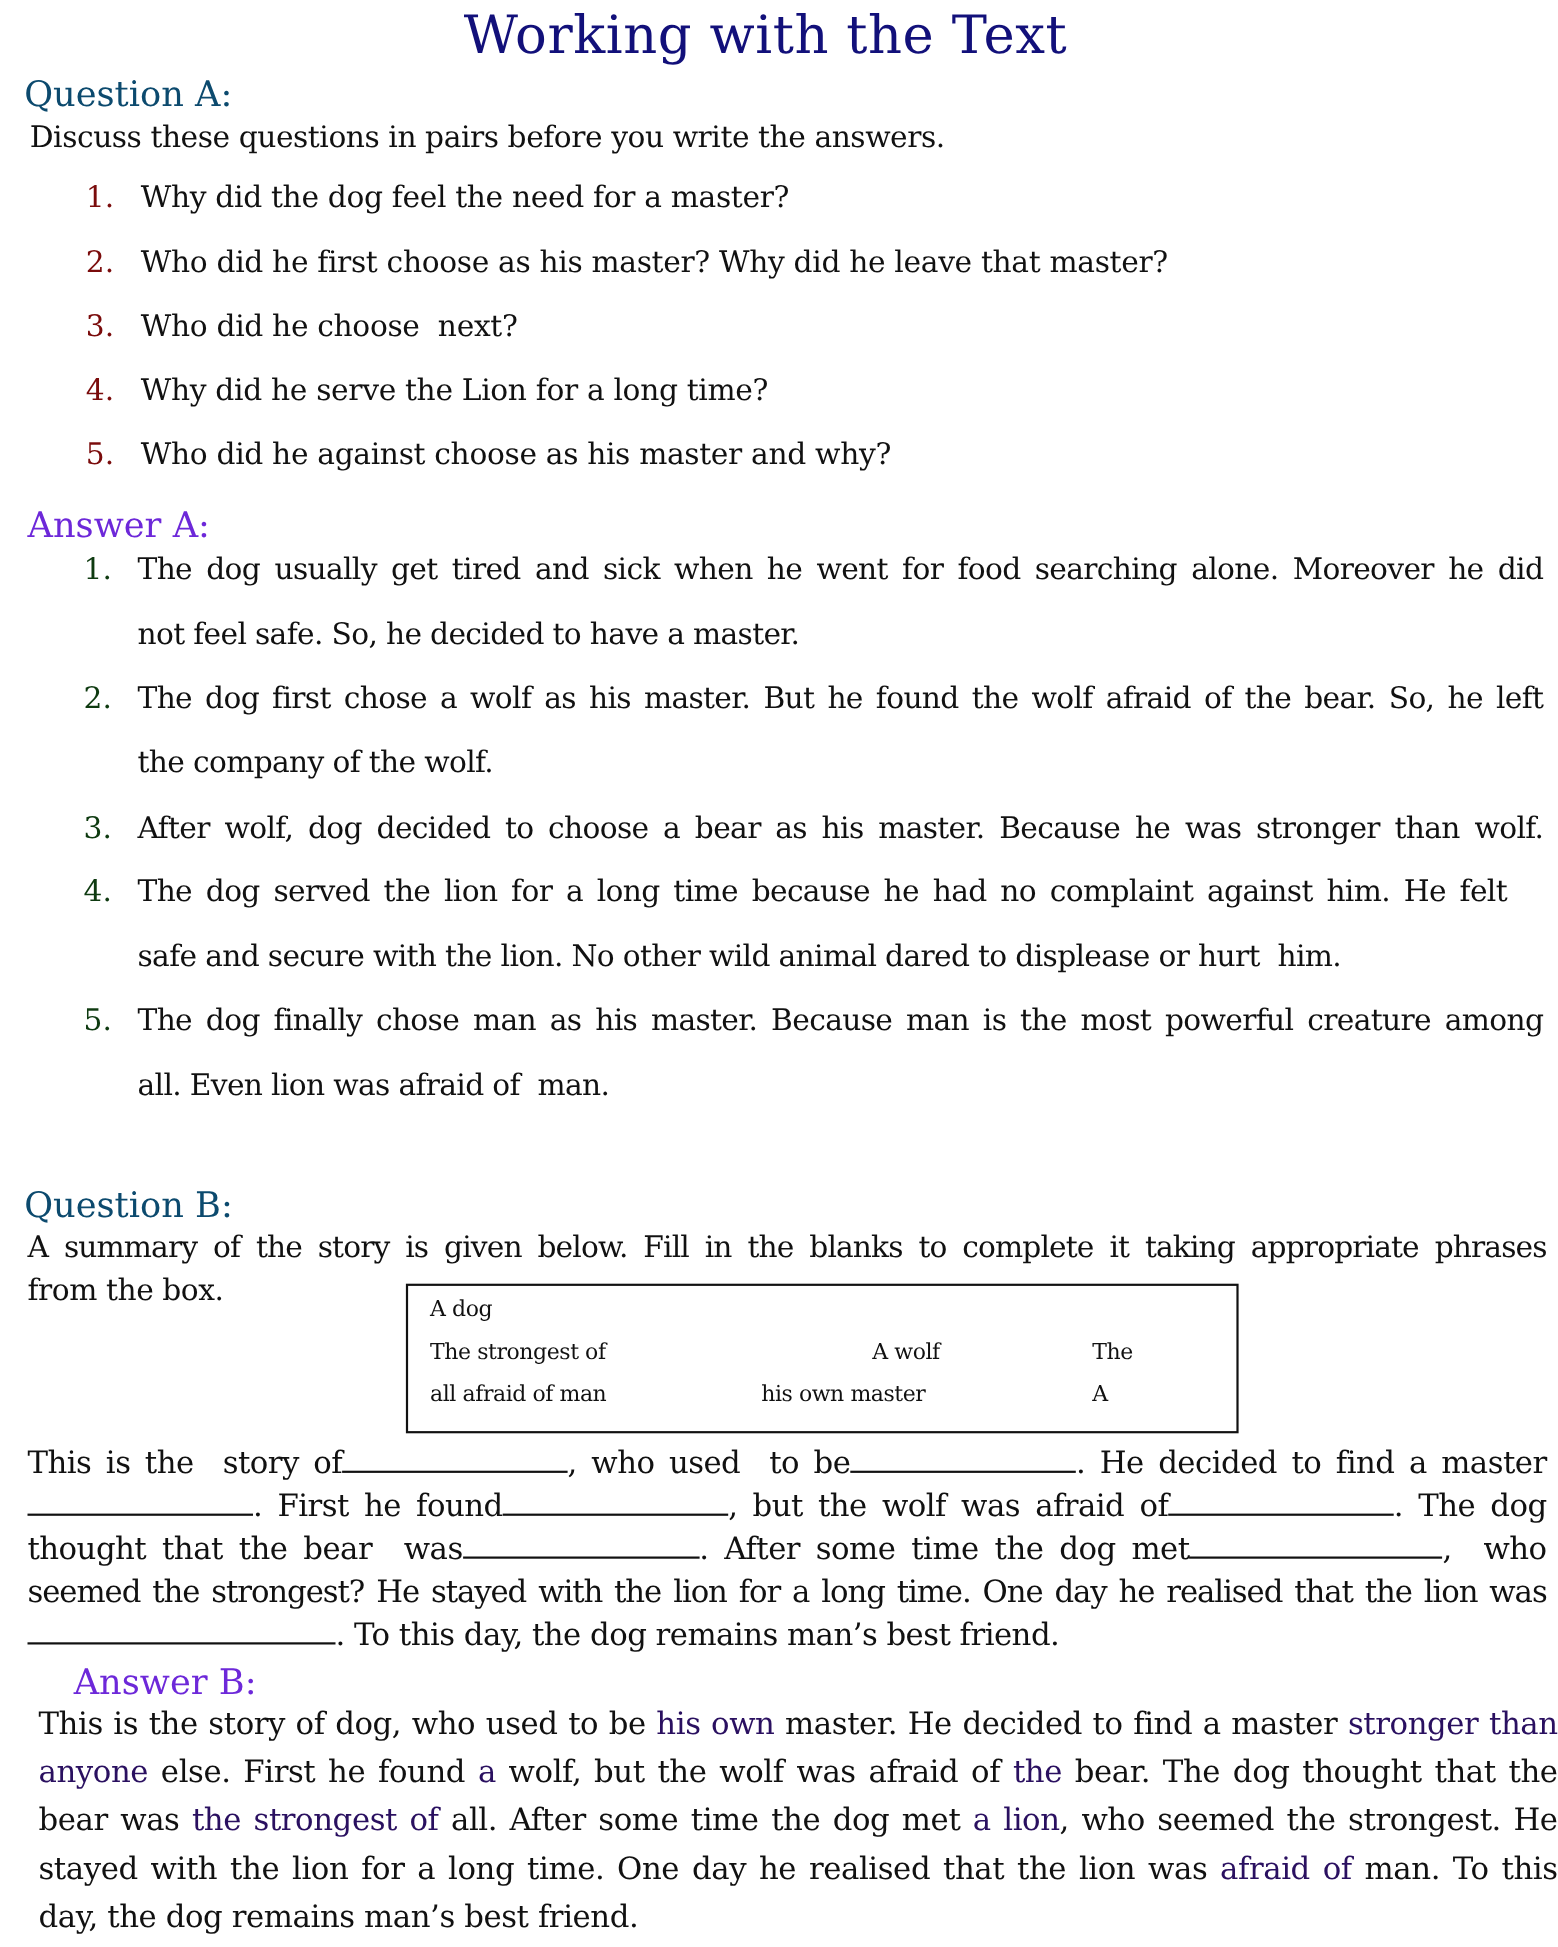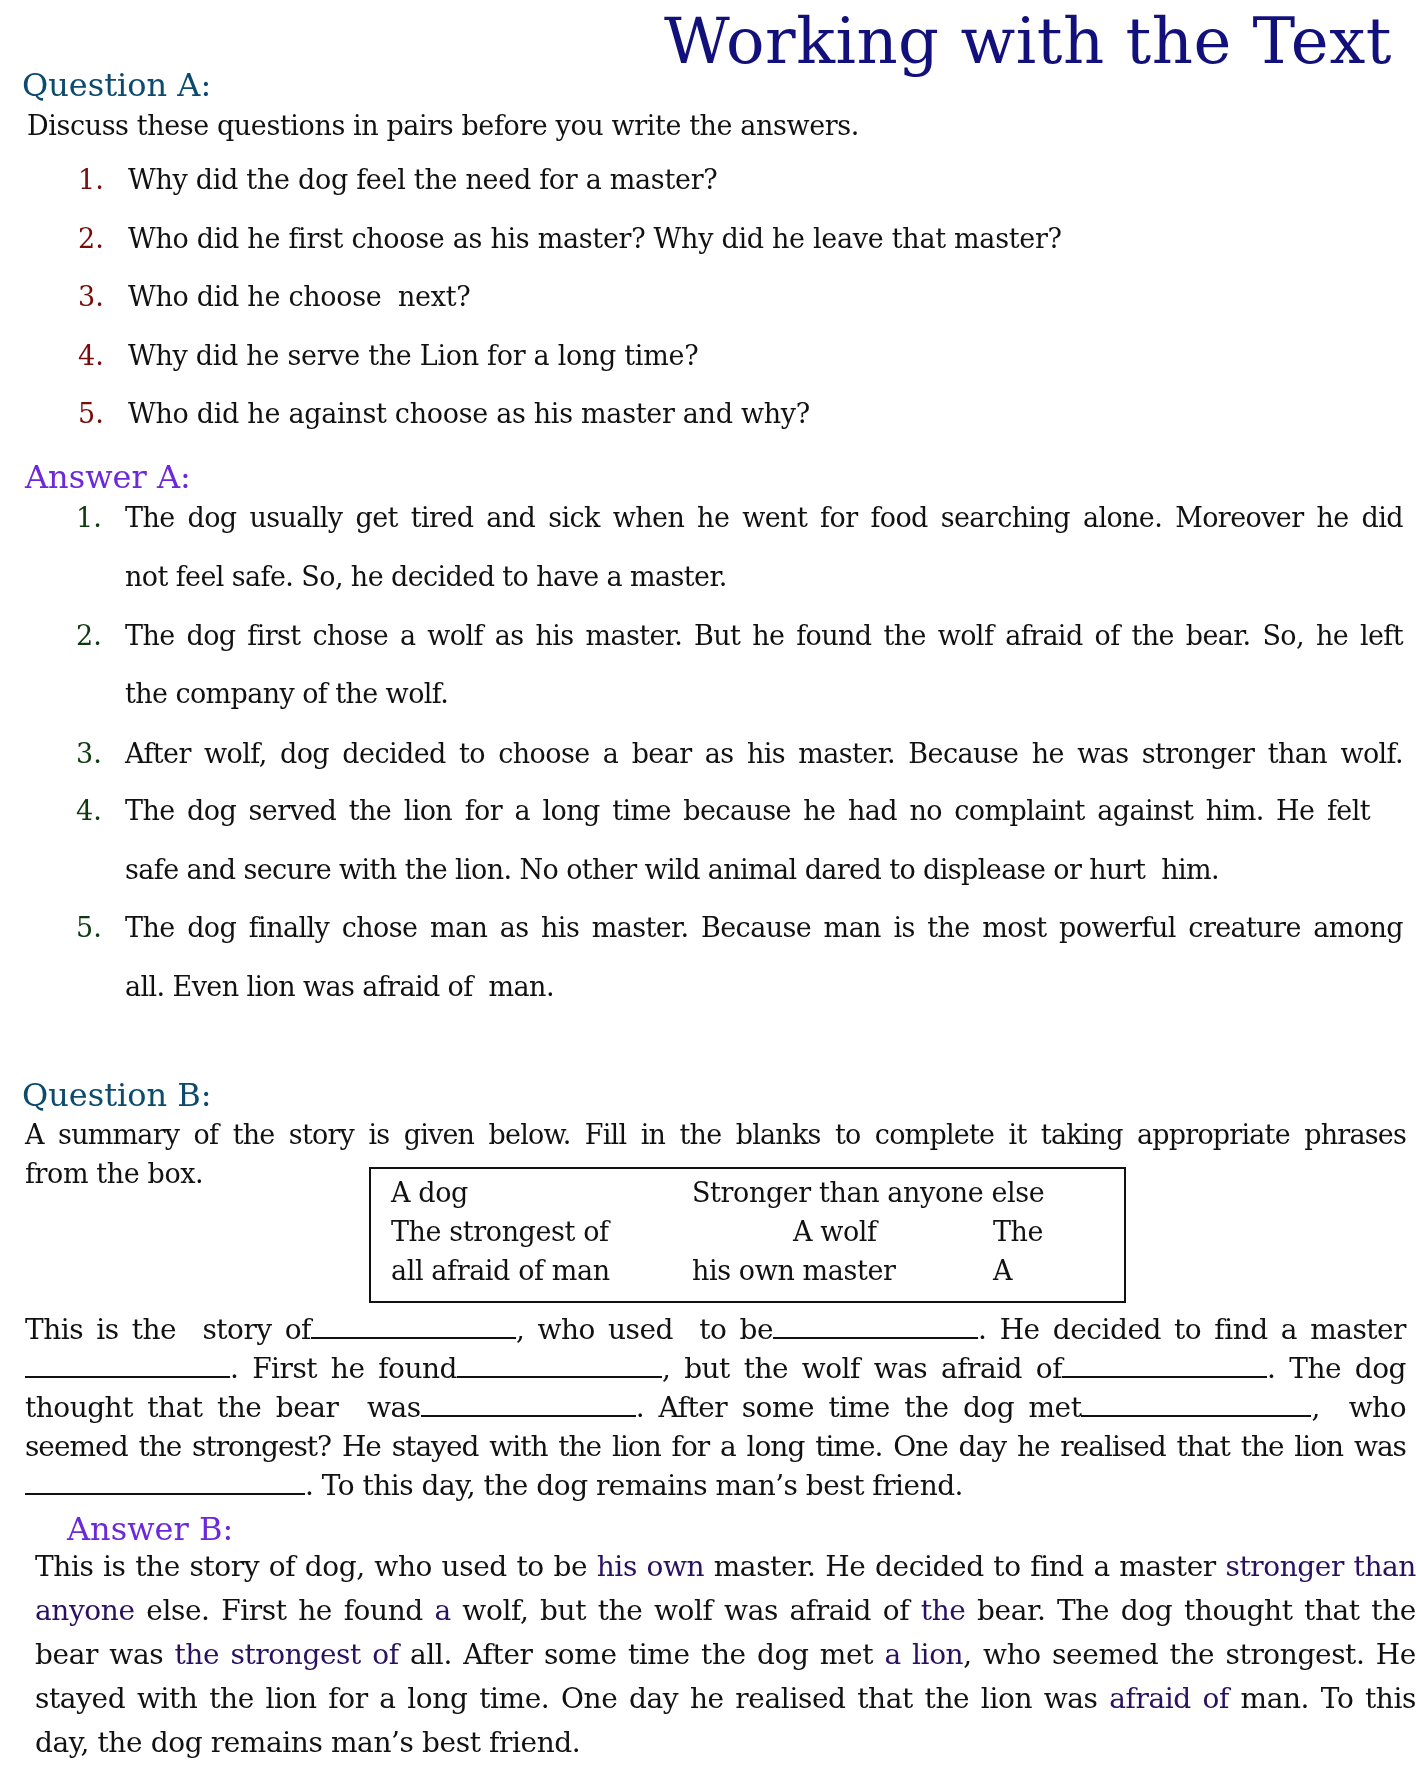--- a/index.html
+++ b/index.html
@@ -3,39 +3,39 @@
 <meta charset="utf-8">
 <style>
   html, body { margin: 0; padding: 0; background: #ffffff; }
   body {
     width: 1416px; height: 1770px; position: relative; overflow: hidden;
     font-family: "DejaVu Serif", "Liberation Serif", serif;
     color: #111111;
   }
   .abs { position: absolute; white-space: nowrap; }
   .title {
-    left: 0; width: 1392px; top: 4px; text-align: right;
-    font-size: 64px; color: #12107a; letter-spacing: 0.5px;
+    left: 0; width: 1392px; top: 4px; text-align: center;
+    font-size: 48px; color: #12107a; letter-spacing: 0.5px;
     font-family: "DejaVu Serif", serif;
   }
   .h-red { color: #0c4a6e; font-size: 32px; }
   .h-green { color: #6d28d9; font-size: 32px; }
   .body-txt { font-size: 27px; letter-spacing: -0.4px; }
   .num-red { color: #7a0b0b; }
   .num-green { color: #0e3a10; }
   .qitem { left: 0; height: 40px; }
   .qitem .n { position: absolute; left: 78px; width: 40px; font-size: 27px; }
   .qitem .t { position: absolute; left: 128px; font-size: 27px; letter-spacing: -0.3px; }
   .aline { left: 125px; width: 1278px; font-size: 27px; letter-spacing: -0.6px; white-space: nowrap; text-align: justify; text-align-last: justify; }
   .anum { left: 76px; font-size: 27px; }
   .box {
     position: absolute; left: 369px; top: 1167px; width: 757px; height: 136px;
     border: 2px solid #111; box-sizing: border-box;
   }
-  .box .c { position: absolute; font-size: 27px; letter-spacing: -0.4px; white-space: nowrap; }
+  .box .c { position: absolute; font-size: 20px; letter-spacing: -0.4px; white-space: nowrap; }
   .fill-line {
     left: 25px; width: 1381px; font-size: 28px; letter-spacing: -0.5px;
     text-align: justify; text-align-last: justify; white-space: nowrap;
   }
   .blank { display: inline-block; border-bottom: 2px solid #111; height: 22px; vertical-align: baseline; }
   .ans-b { left: 35px; width: 1381px; font-size: 28px; letter-spacing: -0.4px; text-align: justify; text-align-last: justify; white-space: nowrap; }
   .hl { color: #2a1060; }
 </style>
 </head>
 <body>
@@ -92,21 +92,20 @@
 </div>
 
 <div class="abs h-red" style="left:22px; top:1076px;">Question B:</div>
 <div class="abs body-txt" style="left:25px; top:1119px; width:1381px; text-align:justify; text-align-last:justify; letter-spacing:-0.8px;">A summary of the story is given below. Fill in the blanks to complete it taking appropriate phrases</div>
 <div class="abs body-txt" style="left:25px; top:1158px;">from the box.</div>
 
 <div class="box">
   <span class="c" style="left:20px; top:8px;">A dog</span>
   <span class="c" style="left:20px; top:47px;">The strongest of</span>
   <span class="c" style="left:20px; top:86px;">all afraid of man</span>
-  <span class="c" style="left:321px; top:8px;">Stronger than anyone else</span>
   <span class="c" style="left:422px; top:47px;">A wolf</span>
   <span class="c" style="left:321px; top:86px;">his own master</span>
   <span class="c" style="left:622px; top:47px;">The</span>
   <span class="c" style="left:622px; top:86px;">A</span>
 </div>
 
 <div>
   <div class="abs fill-line" style="top:1313px;">
     <span style="white-space:pre;">This is the  story of</span><span class="blank" style="width:205px;"></span><span style="white-space:pre;">, who used  to be</span><span class="blank" style="width:205px;"></span><span>. He decided to find a master</span>
   </div>

